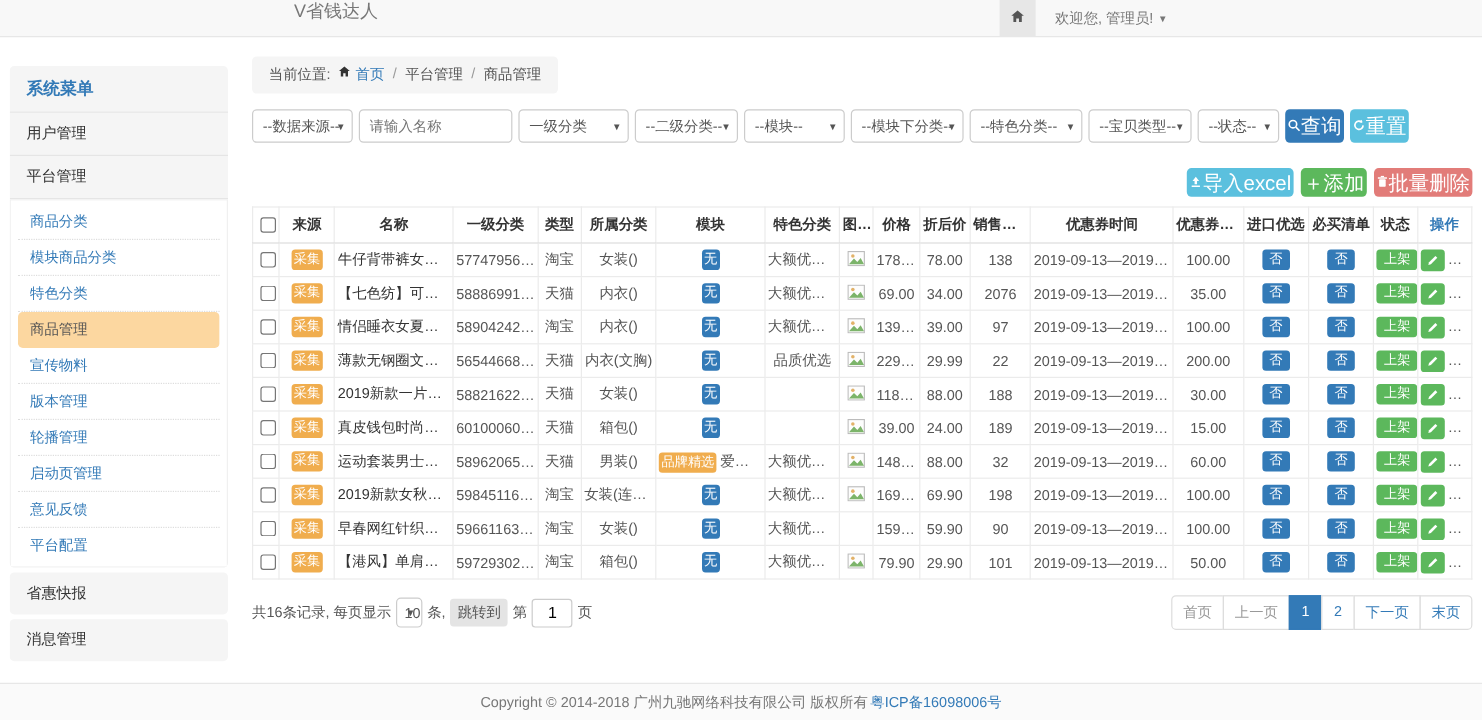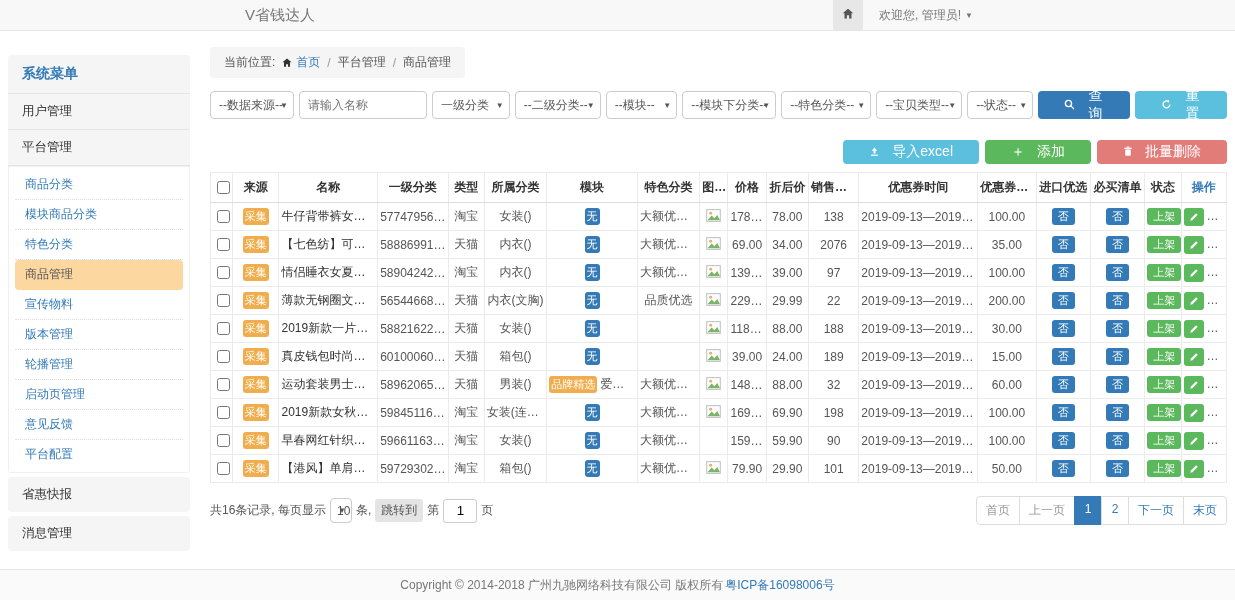--- a/index.html
+++ b/index.html
@@ -1,49 +1,49 @@
 <!DOCTYPE html>
 <html><head>
 <meta charset="utf-8">
 <style>
   *{box-sizing:border-box}
   html,body{margin:0;padding:0}
   body{width:1235px;height:600px;overflow:hidden;position:relative;background:#fff;
        font-family:"Liberation Sans","DejaVu Sans",sans-serif;font-size:12px;color:#333}
   
-  .topbar{height:31px;background:#f8f8f8;border-bottom:1px solid #e7e7e7;display:flex;align-items:center;position:relative}
+  .topbar{height:31px;background:#f8f8f8;border-bottom:1px solid #e7e7e7;display:flex;align-items:flex-start;position:relative}
   .brand{margin-left:245px;font-size:15px;color:#777}
   .topbar-right{position:absolute;right:262px;top:0;height:100%;display:flex;align-items:center}
   .home-box{width:30px;height:100%;background:#e7e7e7;display:flex;align-items:center;justify-content:center;cursor:pointer;margin-right:16px}
   .welcome{color:#777;cursor:pointer;display:flex;align-items:center}
   .caret{font-size:8px;margin-left:4px;color:#777}
   
   .layout{display:flex;align-items:flex-start}
   .sidebar{width:182px;margin:24px 0 0 8px;height:514px;overflow:hidden}
   .panel{background:#f5f5f5;border-radius:4px;overflow:hidden}
   .menu-title{color:#337ab7;font-weight:bold;font-size:14px;padding:10px 14px;border-bottom:1px solid #e5e5e5;cursor:default}
   .group-bar{background:#f5f5f5;padding:9px 14px;color:#333;cursor:pointer;font-size:12.5px}
   .panel .group-bar{border-bottom:1px solid #e5e5e5}
   .submenu{list-style:none;margin:0;padding:3px 6px;background:#fff;border:1px solid #f0f0f0}
   .submenu li{padding:6px 10px;color:#337ab7;border-bottom:1px dotted #ddd;cursor:pointer}
   .submenu li:last-child{border-bottom:none}
   .submenu li.active{background:#fcd7a0;border-radius:4px;color:#555;border-bottom:1px dotted transparent}
   .group-solo{margin-top:4px;background:#f5f5f5;padding:9px 14px;border-radius:4px;color:#333;cursor:pointer;font-size:12.5px}
   
   .main{flex:1;margin:16px 8px 0 20px;min-width:0}
-  .breadcrumb{display:inline-flex;align-items:center;background:#f5f5f5;border-radius:4px;padding:7px 14px;color:#555}
+  .breadcrumb{display:inline-flex;background:#f5f5f5;border-radius:4px;padding:7px 14px;color:#555}
   .bc-sep{margin:0 7px;color:#999}
   .bc-link{color:#337ab7;cursor:pointer;margin-left:3px}
   .bc-home{display:inline-flex;margin-left:6px}
   
   .filters{display:flex;gap:5px;margin-top:13px;align-items:center;flex-wrap:nowrap}
   .sel{position:relative;height:28px;border:1px solid #ccc;border-radius:4px;background:#fff;display:inline-flex;align-items:center;padding:0 16px 0 8px;color:#555;cursor:pointer;white-space:nowrap}
   .sel .arrow{position:absolute;right:5px;font-size:8px;color:#555}
   .txt{height:28px;border:1px solid #ccc;border-radius:4px;padding:0 8px;width:128px;color:#555;font-size:12px;outline:none}
-  .btn{height:28px;border:none;border-radius:4px;color:#fff;padding:0 26px;display:inline-flex;align-items:center;gap:12px;font-size:14px;cursor:pointer}
+  .btn{height:28px;border:none;border-radius:4px;color:#fff;padding:0 2px;display:inline-flex;align-items:center;gap:0;font-size:17px;cursor:pointer}
   .btn.primary{background:#337ab7}
   .btn.info{background:#5bc0de}
   .btn.success{background:#5cb85c}
   .btn.danger{background:#e27c79}
   .btn-sm{height:24px}
   .toolbar{display:flex;justify-content:flex-end;gap:6px;margin-top:21px}
   
   .grid{width:100%;border-collapse:collapse;margin-top:8px;table-layout:fixed}
   .grid th,.grid td{border:1px solid #ebebeb;text-align:center;padding:4px 2px;overflow:hidden;white-space:nowrap;text-overflow:ellipsis;color:#555}
   .grid th{font-weight:bold;color:#333;padding:5px 2px;border-bottom:1px solid #ddd;background:#fff}

